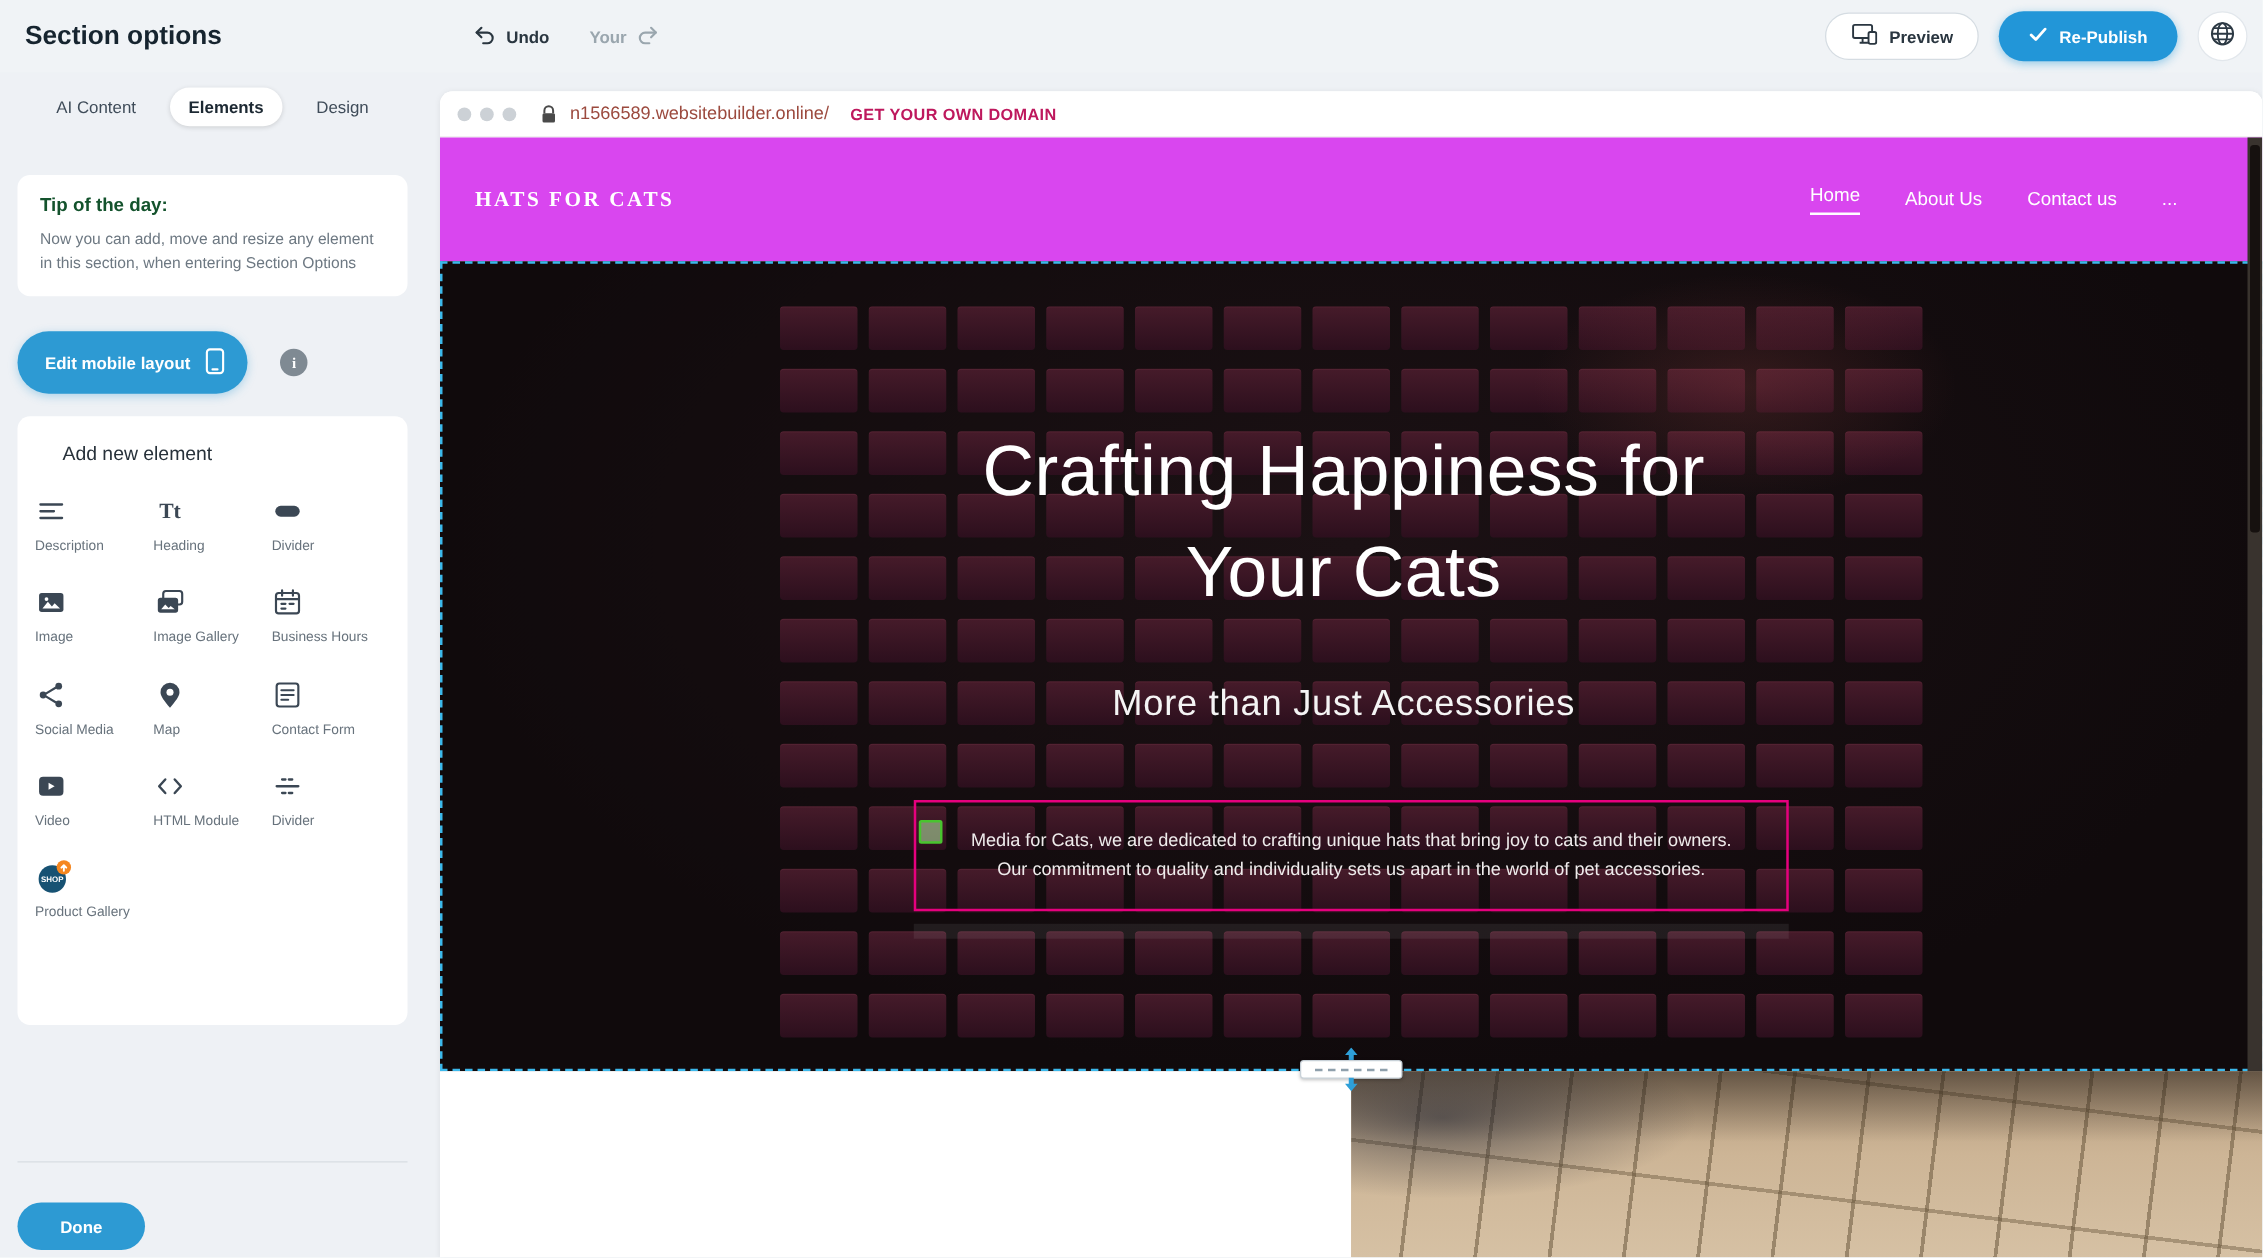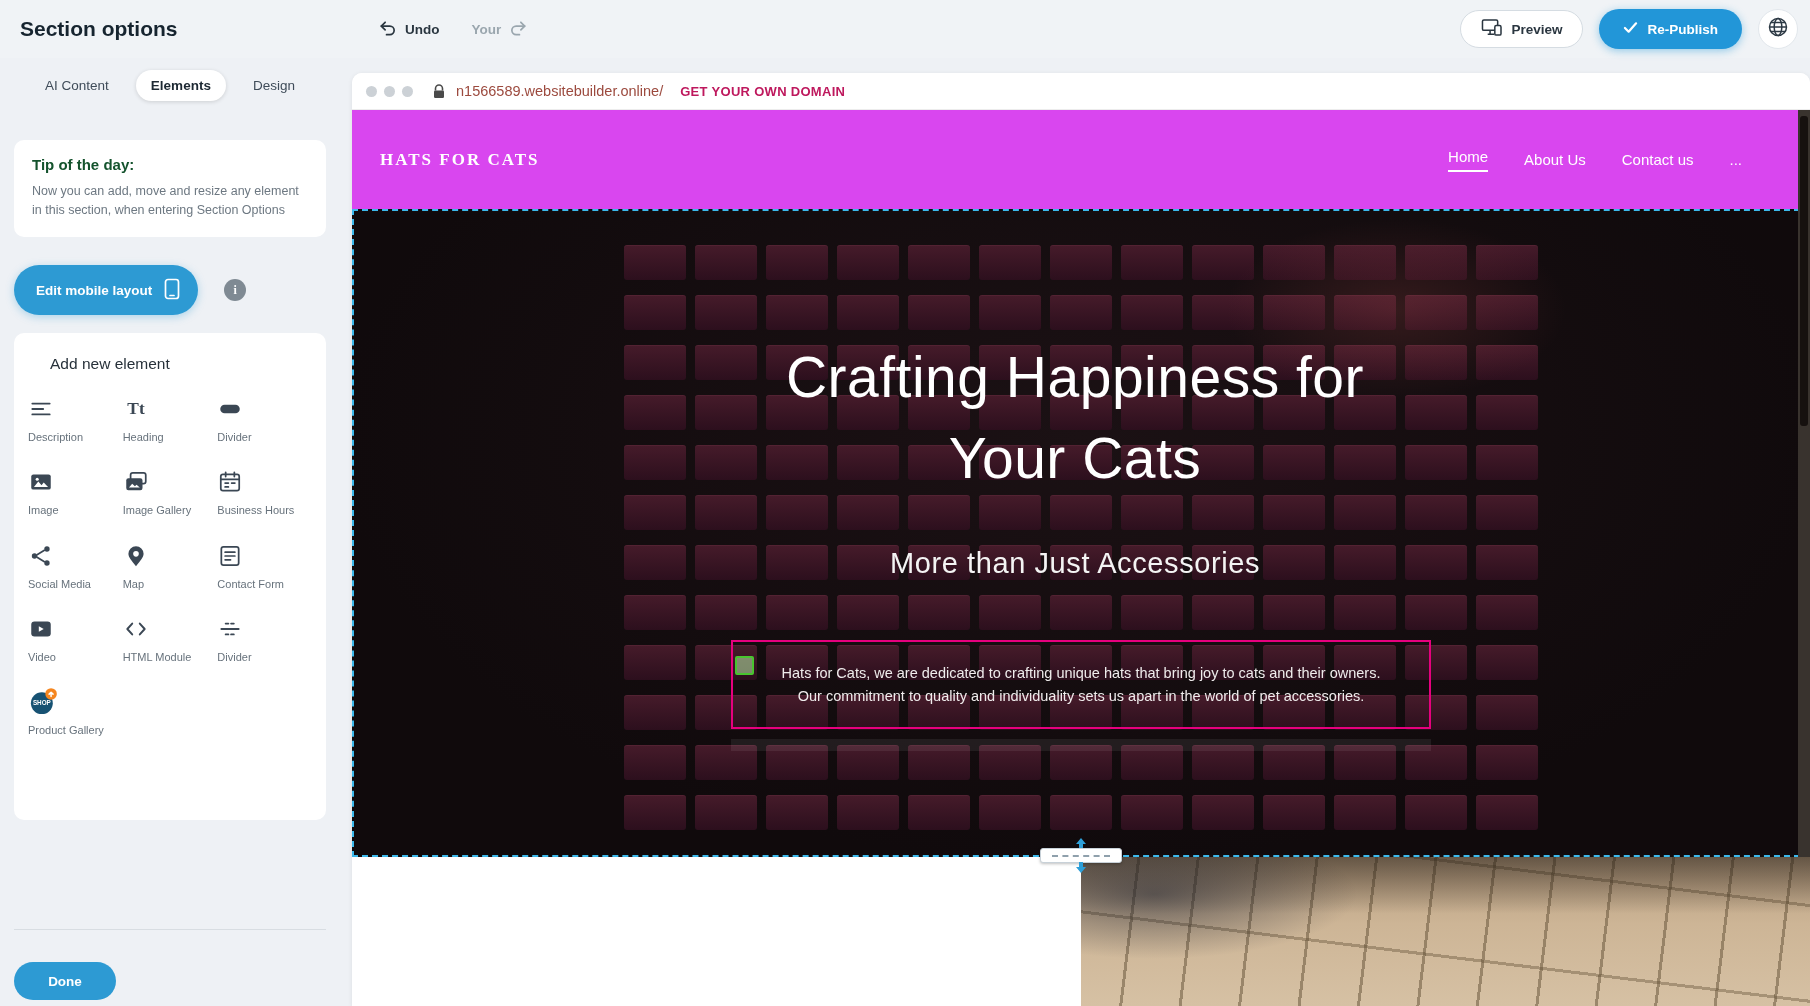--- a/index.html
+++ b/index.html
@@ -514,21 +514,21 @@
         </div>
       <div class="hero-glow"></div>
       <div class="hero-heading">
         <div>Crafting Happiness for</div>
         <div>Your Cats</div>
       </div>
       <div class="hero-sub">More than Just Accessories</div>
 
       <div class="selected-el">
         <div class="green-handle"></div>
-        <div class="para-line">Hats for Cats, we are dedicated to crafting unique hats that bring joy to cats and their owners.</div>
+        <div class="para-line">Media for Cats, we are dedicated to crafting unique hats that bring joy to cats and their owners.</div>
         <div class="para-line">Our commitment to quality and individuality sets us apart in the world of pet accessories.</div>
       </div>
       <div class="drop-band"></div>
 
       <div class="resize-widget">
         <span class="rw-arrow">
           <svg width="12" height="11" viewBox="0 0 12 11">
               <path d="M6 0 11 6 H8 V11 H4 V6 H1 Z" fill="#2e9fd8"></path>
             </svg>
         </span>

